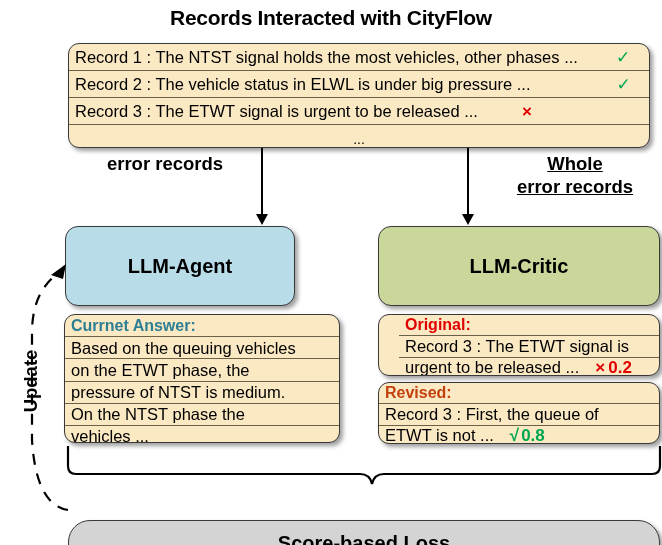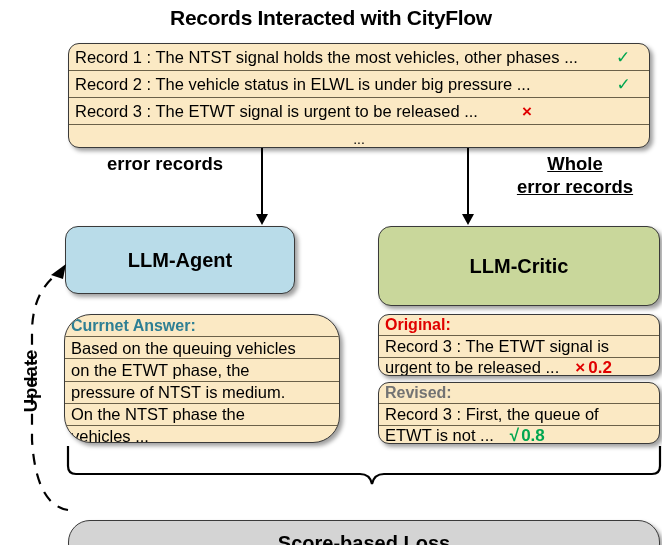--- a/index.html
+++ b/index.html
@@ -52,35 +52,35 @@
     font-size:18.5px;font-weight:bold;text-align:center;line-height:1.25;
   }
 
   
   .proc{
     border:1.6px solid #3a3a3a;border-radius:13px;
     box-shadow:3px 3px 4px rgba(0,0,0,0.38);
     display:flex;align-items:center;justify-content:center;
     font-size:20px;font-weight:bold;
   }
-  #agent{left:65px;top:226px;width:230px;height:68px;background:#b9dce9;}
+  #agent{left:65px;top:226px;width:230px;height:80px;background:#b9dce9;}
   #critic{left:378px;top:226px;width:282px;height:80px;background:#c9d79b;}
 
   
-  #answer{left:64px;top:314px;width:276px;height:129px;border-radius:27px;}
+  #answer{left:64px;top:314px;width:276px;height:129px;}
   #answer .row{height:21.2px;}
   #answer .head{color:#2e7f94;font-weight:bold;font-size:16px;}
 
   
-  #original{left:378px;top:314px;width:282px;height:62px;}
+  #original{left:378px;top:314px;width:282px;height:62px;padding-left:20px;}
   #original .row{height:20.3px;}
   #original .head{color:#e00000;font-weight:bold;font-size:16px;}
   #revised{left:378px;top:382px;width:282px;height:62px;}
   #revised .row{height:20.3px;}
-  #revised .head{color:#737373;font-weight:bold;font-size:16px;}
+  #revised .head{color:#c2410c;font-weight:bold;font-size:16px;}
   .score-bad{color:#e00000;font-weight:bold;font-size:17px;}
   .score-ok{color:#00a650;font-weight:bold;font-size:17px;}
 
   
   #loss{
     left:68px;top:493px;width:592px;height:46px;
     background:#d4d4d4;border:1.5px solid #3a3a3a;border-radius:22px;
     box-shadow:3px 3px 4px rgba(0,0,0,0.38);
     display:flex;align-items:center;justify-content:center;
     font-size:20px;font-weight:bold;margin-top:27px;

